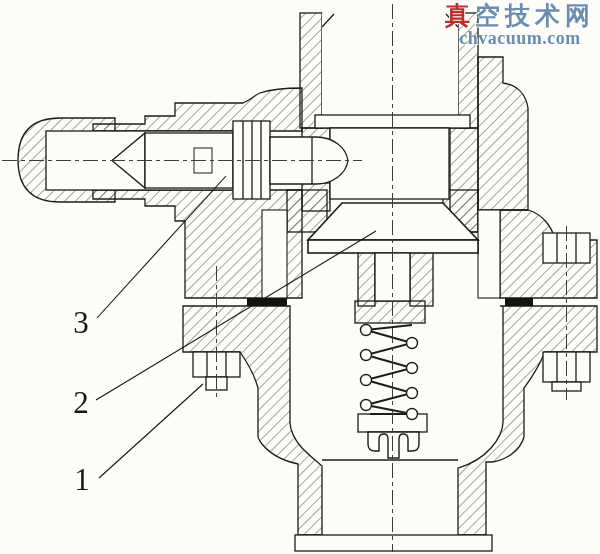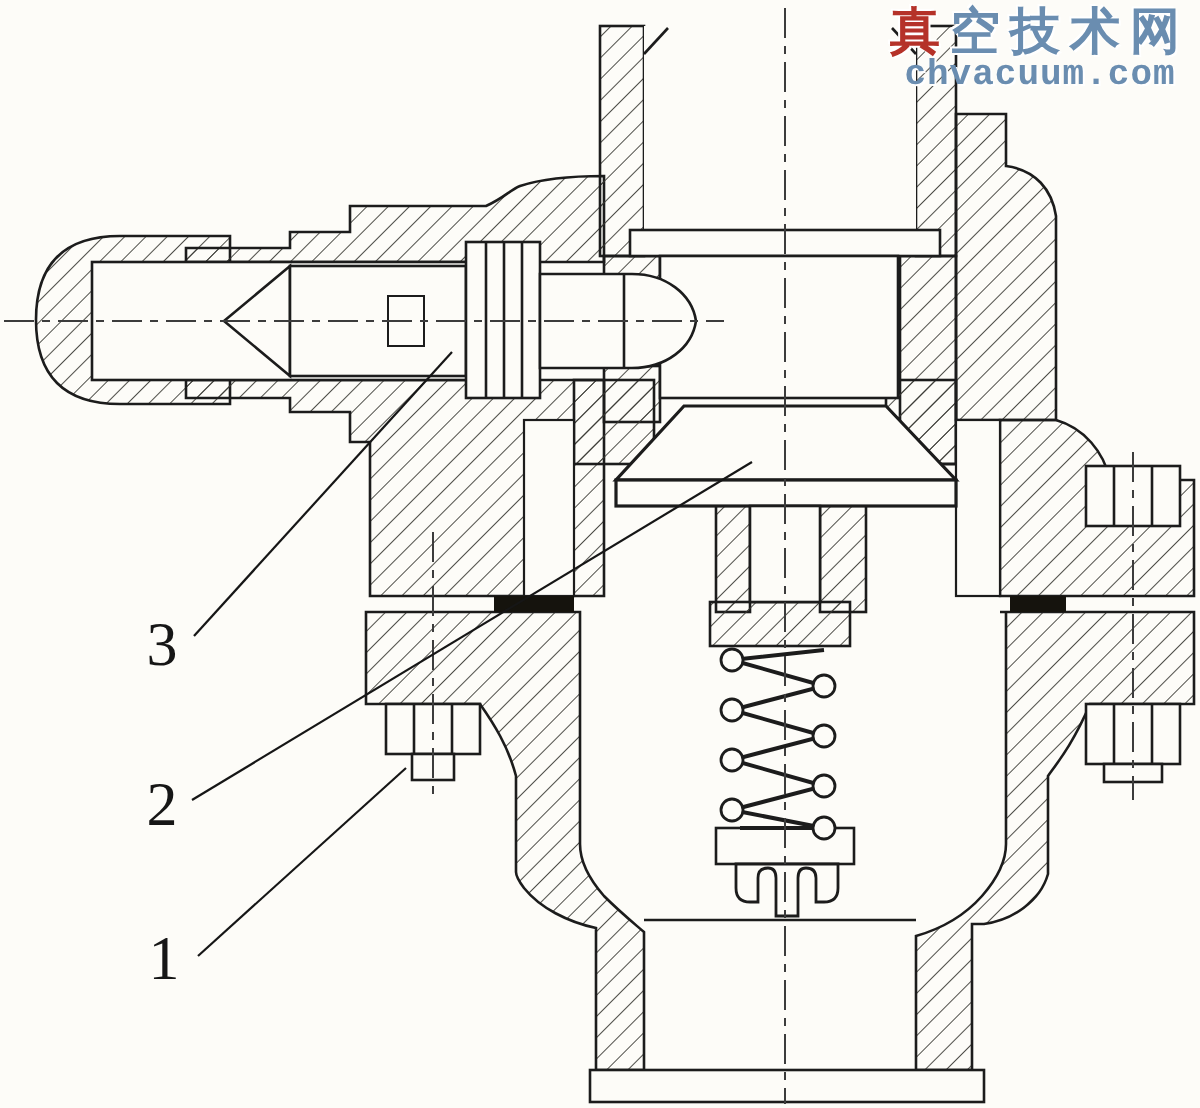--- a/index.html
+++ b/index.html
@@ -18,21 +18,21 @@
     position:absolute;top:2px;right:5px;text-align:center;user-select:none;
   }
   .wm-cn{
     font-family:"DejaVu Serif",serif;font-weight:bold;font-size:25px;
     letter-spacing:5px;line-height:1.15;white-space:nowrap;
     text-shadow:1px 1px 0 #ffffff,-1px -1px 0 #ffffff;
   }
   .wm-red{color:#b53229;}
   .wm-blue{color:#6a8db0;margin-top:44px;}
   .wm-url{
-    font-family:Liberation Mono, monospace;font-weight:bold;font-size:18px;
+    font-family:Liberation Serif, serif;font-weight:bold;font-size:18px;
     color:#6a8db0;letter-spacing:0.5px;margin-top:-3px;
     text-shadow:1px 1px 0 #ffffff;
   }
 </style>
 </head>
 <body>
 
 <div class="stage">
 
   <svg width="600" height="554" viewBox="0 0 600 554">

